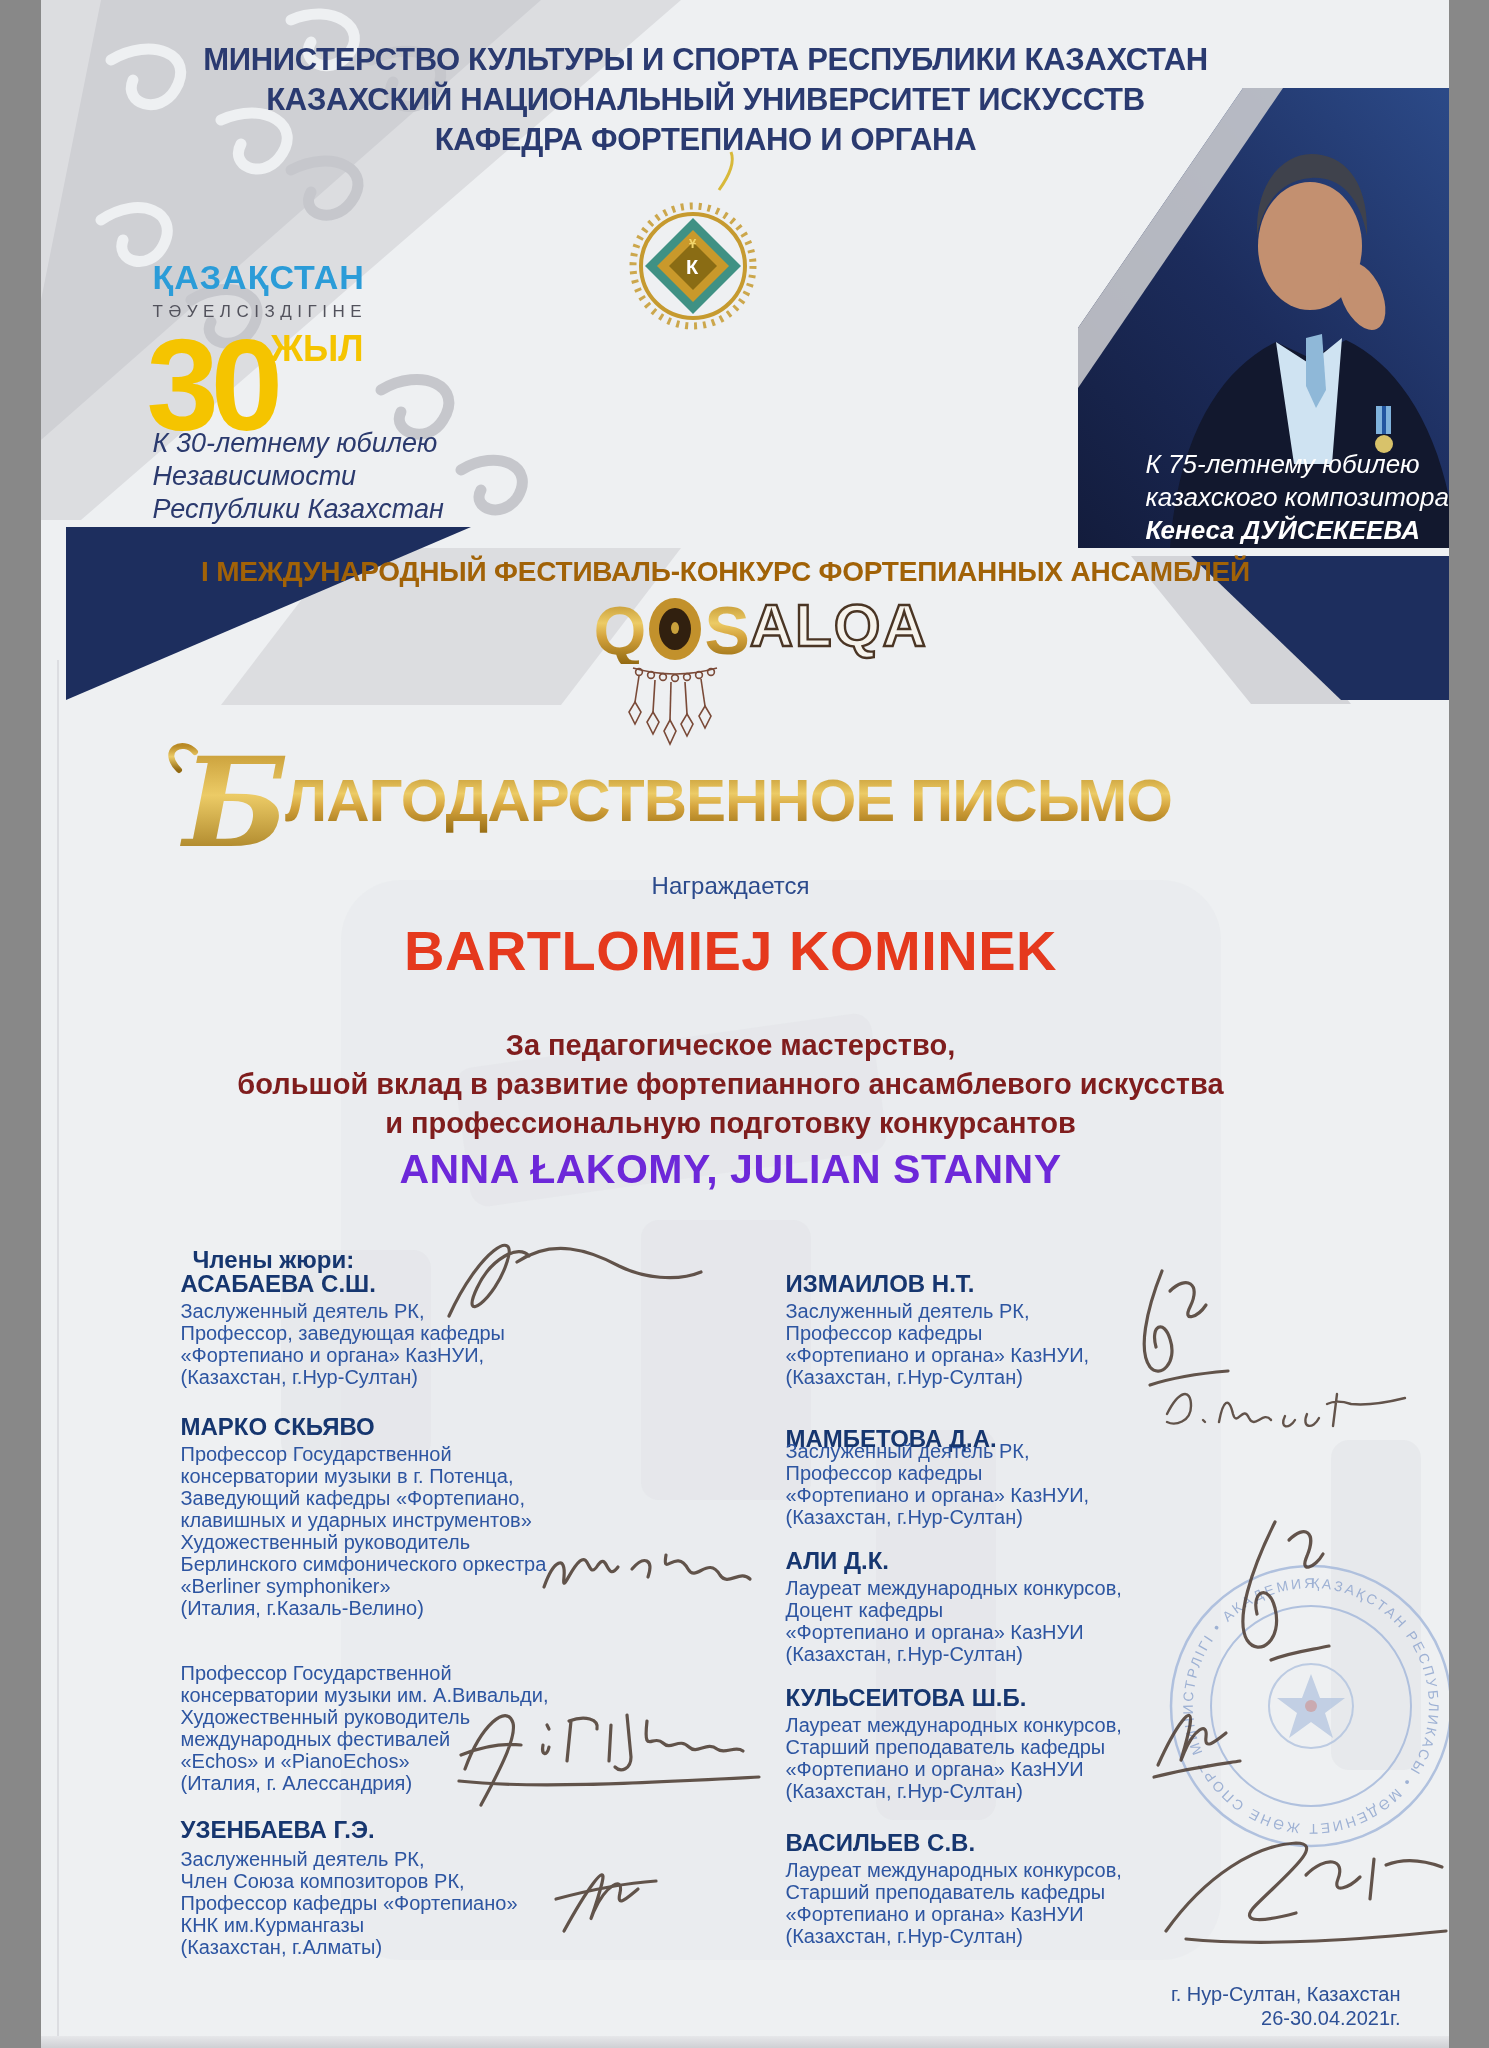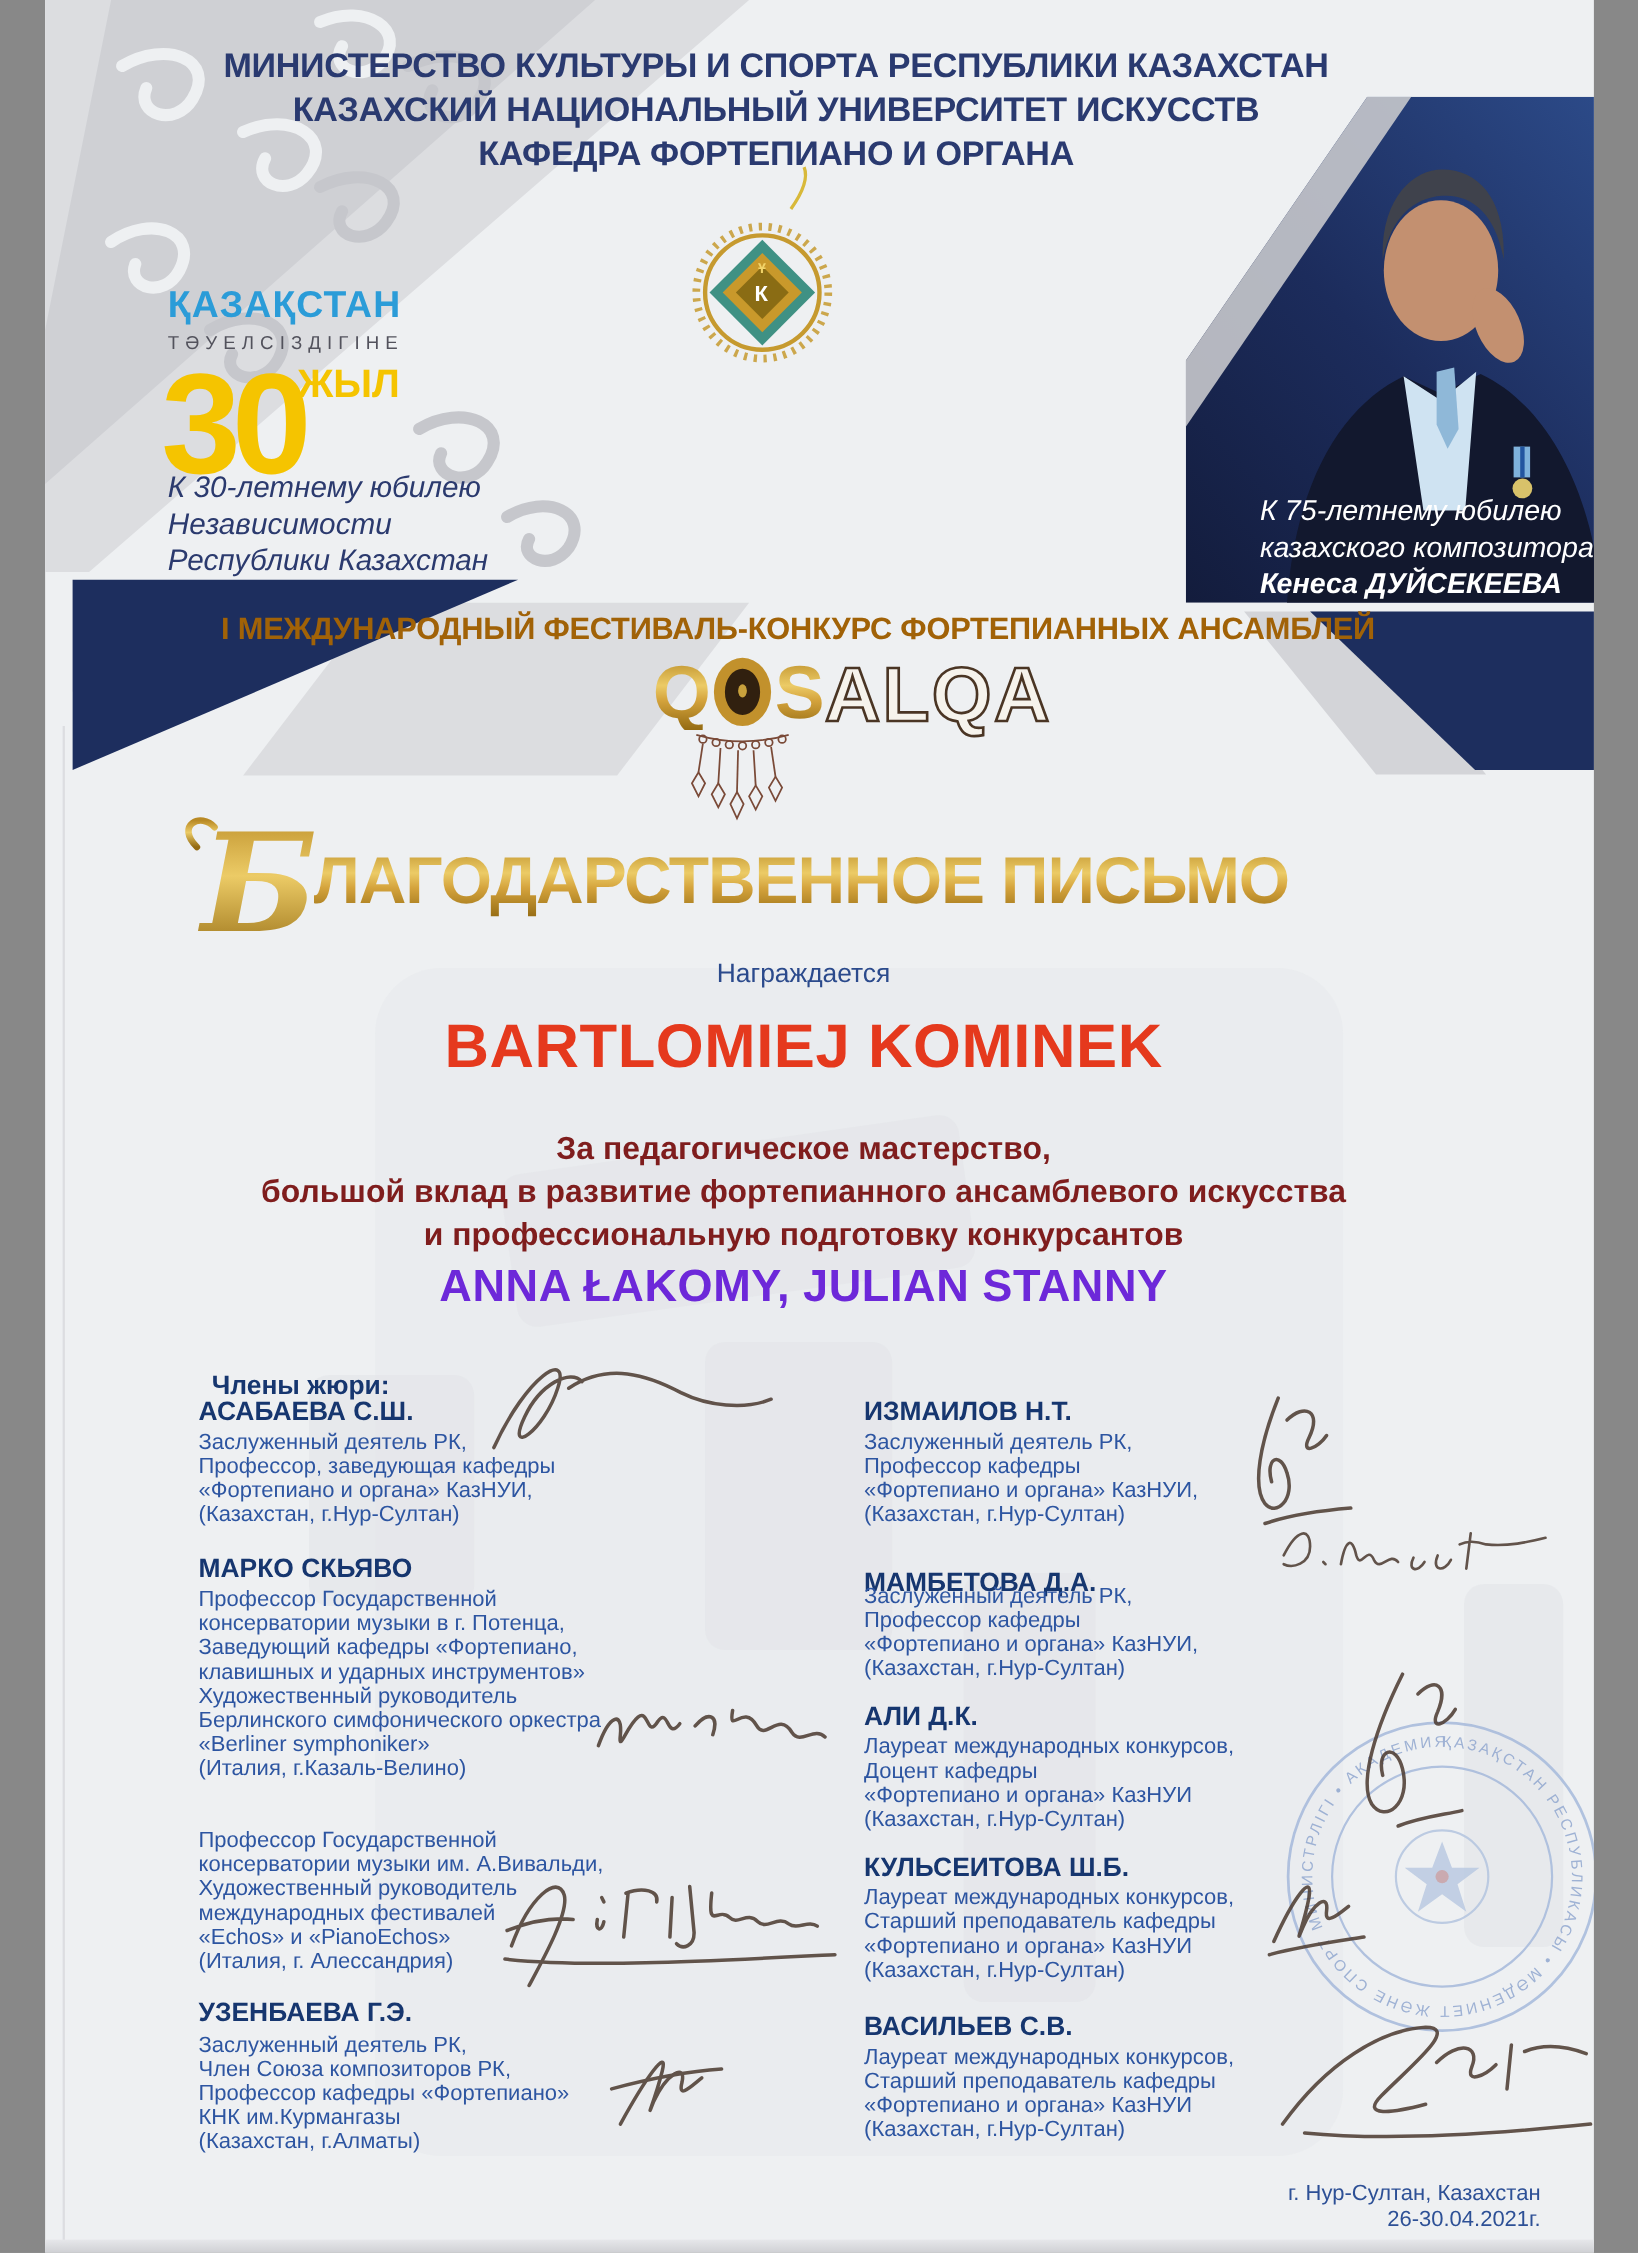--- a/index.html
+++ b/index.html
@@ -32,21 +32,21 @@
   .fest-title{left:120px;top:556px;width:1130px;text-align:center;
               font-size:28px;font-weight:bold;color:#a16207;letter-spacing:-.2px;}
   .qosalqa{left:553px;top:596px;height:84px;display:flex;align-items:flex-start;}
   .goldtext{background:linear-gradient(180deg,#b98a25 0%,#eccb66 40%,#d4a33c 60%,#936a12 100%);
             -webkit-background-clip:text;background-clip:text;color:transparent;}
   .qletter{font-size:68px;font-weight:bold;line-height:1;}
   .oring{display:inline-block;width:32px;height:42px;border:10px solid #c2912c;border-radius:50%;
          background:#31200f;margin:2px 3px 0 3px;position:relative;}
   .oring .core{position:absolute;left:12px;top:14px;width:8px;height:12px;border-radius:50%;
                background:#c9a13c;}
-  .alqa{font-size:70px;font-weight:bold;line-height:1;color:#f6f3ec;
+  .alqa{font-size:60px;font-weight:bold;line-height:1;color:#f6f3ec;
         -webkit-text-stroke:2.4px #4a3524;letter-spacing:2px;}
 
   
   .bigtitle{left:0;top:736px;width:1240px;display:flex;justify-content:center;align-items:flex-start;}
   .bigtitle .rest{font-size:60px;font-weight:bold;letter-spacing:-1px;margin-top:30px;}
 
   .award-label{left:120px;top:872px;width:1140px;text-align:center;font-size:24px;color:#2b4a8c;}
   .recipient{left:120px;top:918px;width:1140px;text-align:center;
              font-size:56px;font-weight:bold;color:#e5391d;letter-spacing:.5px;}
   .reason{left:120px;top:1026px;width:1140px;text-align:center;

